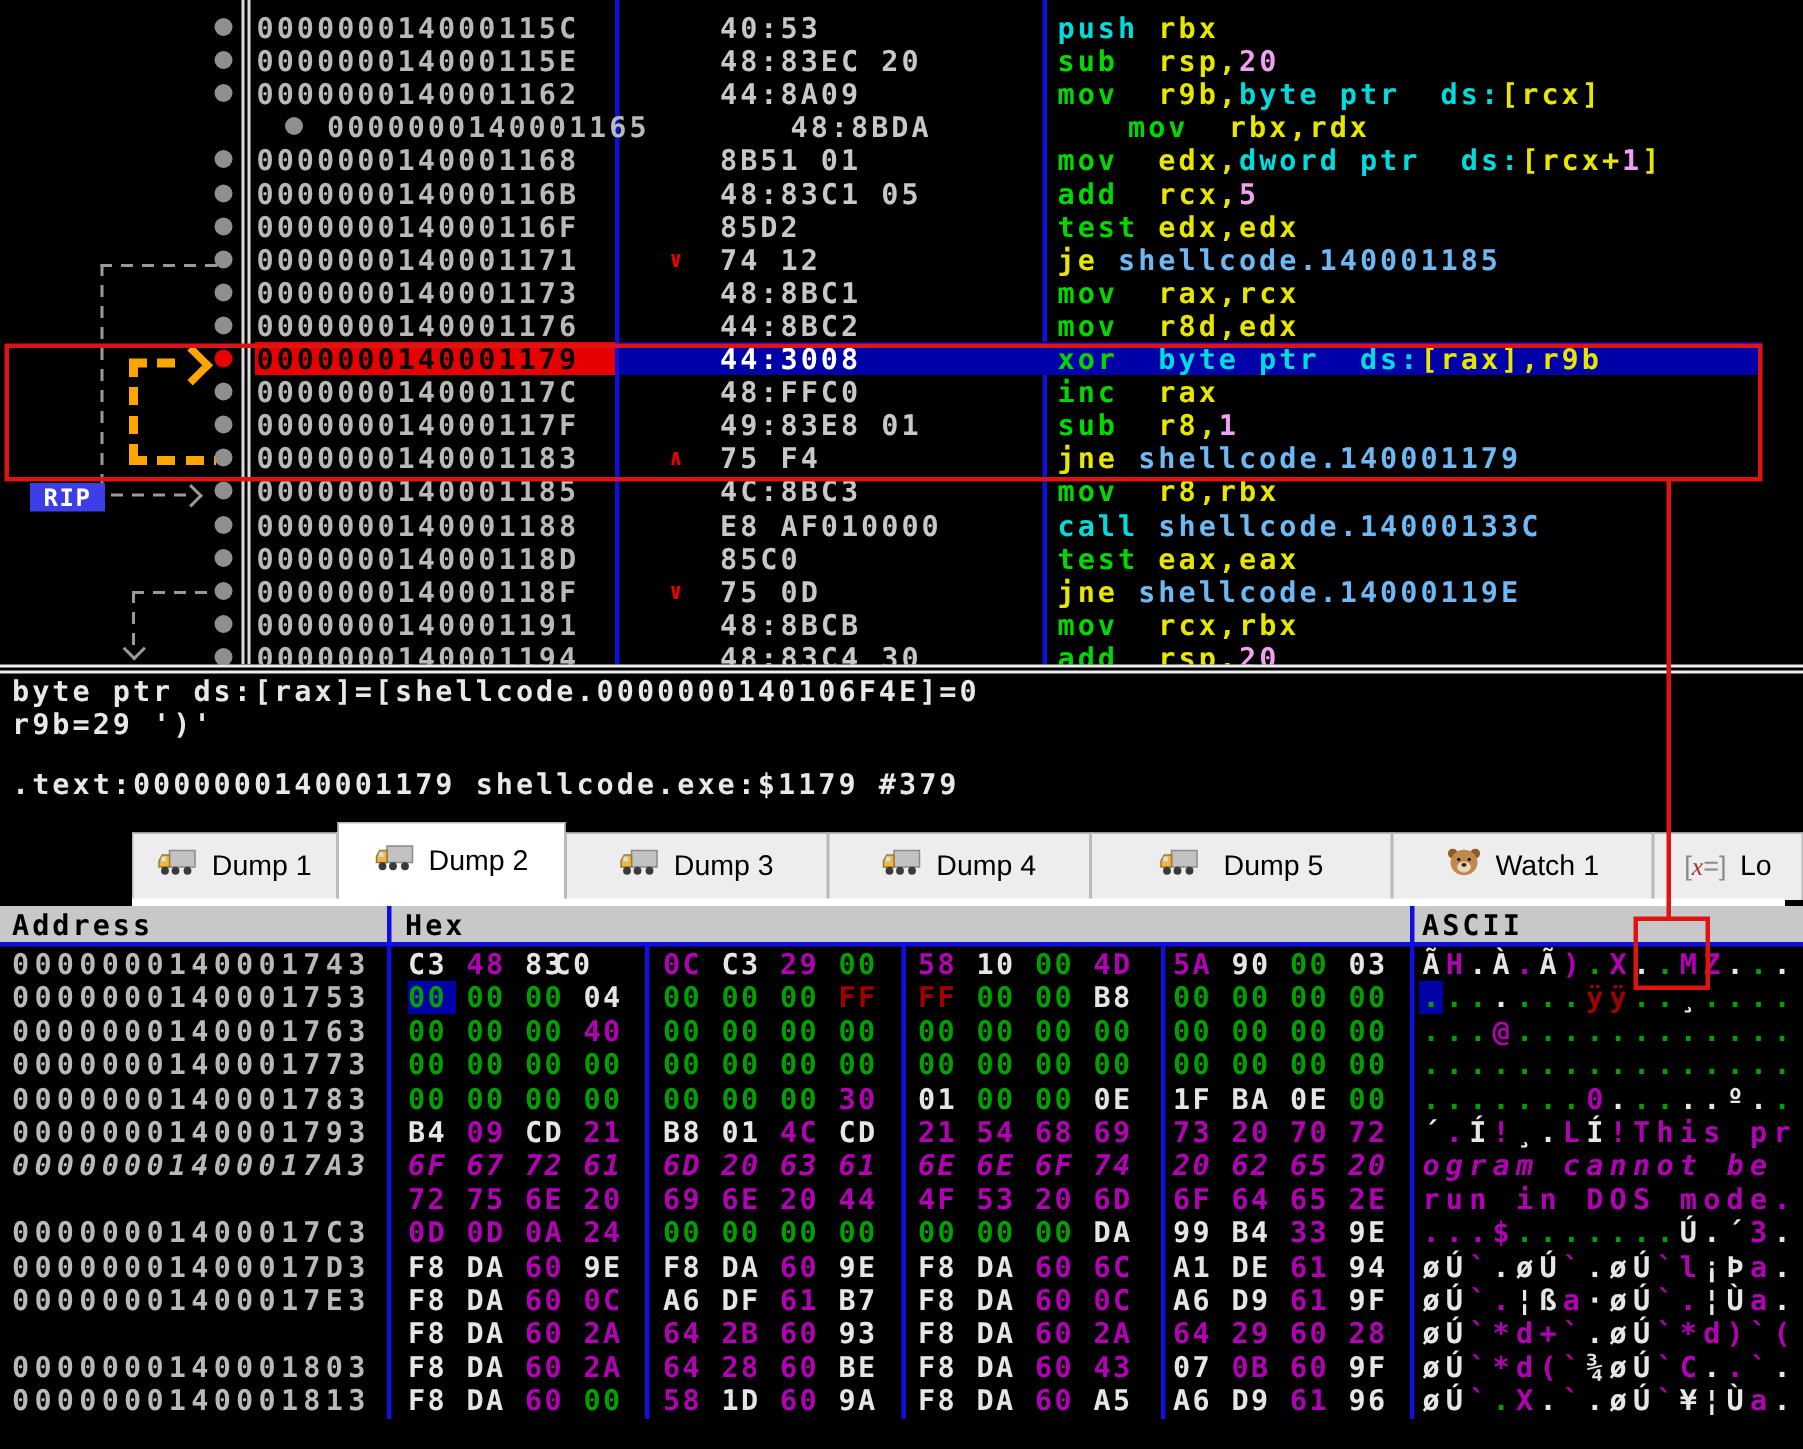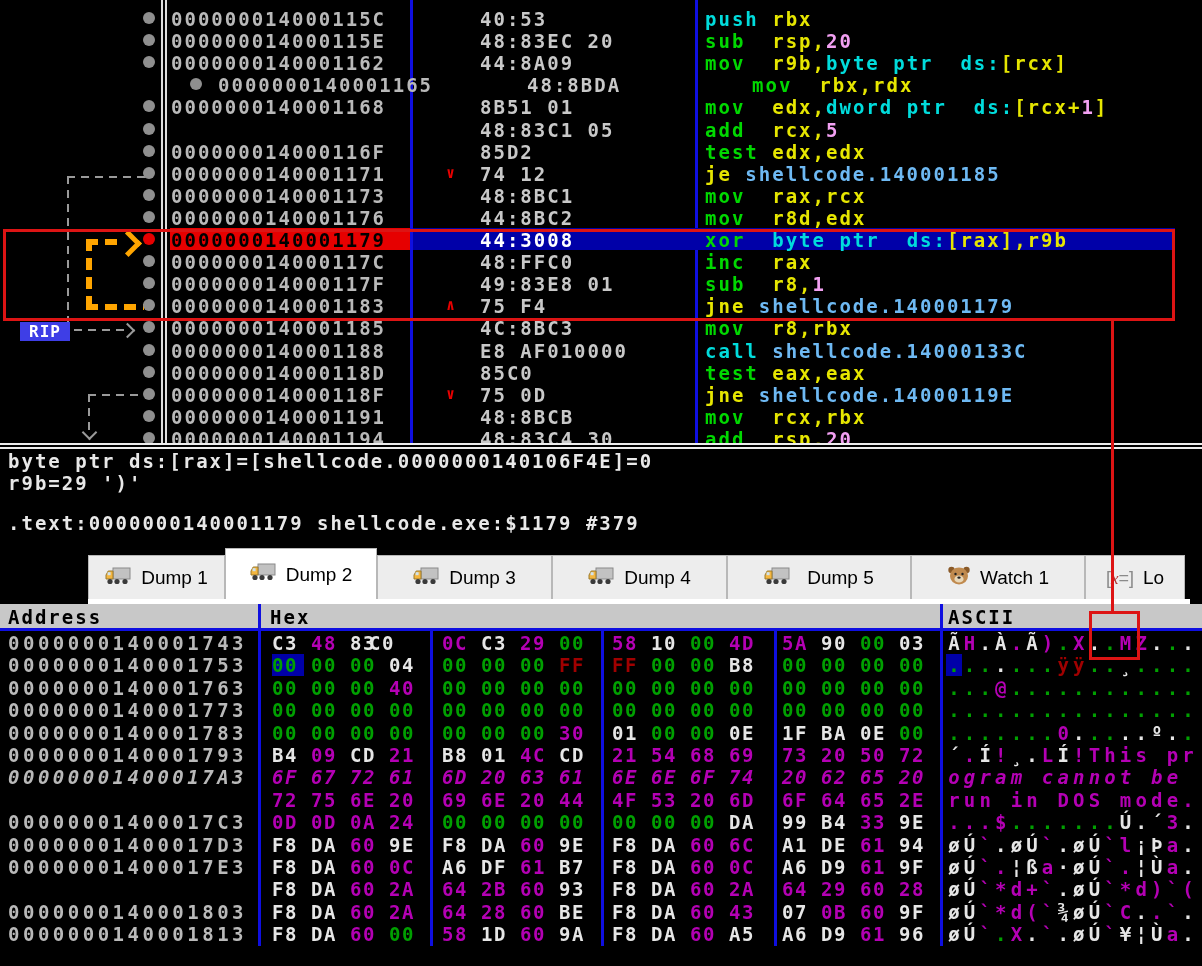--- a/index.html
+++ b/index.html
@@ -109,20 +109,21 @@
           <div class="dtext"><span class="tk-g">mov</span><span class="tk-w">  </span><span class="tk-y">rbx</span><span class="tk-y">,</span><span class="tk-y">rdx</span></div>
         </div>
         <div class="drow" style="top: 95.4px;">
           <div class="dot"></div>
           <div class="daddr">0000000140001168</div>
           <div class="dbytes">8B51 01</div>
           <div class="dtext"><span class="tk-g">mov</span><span class="tk-w">  </span><span class="tk-y">edx</span><span class="tk-y">,</span><span class="tk-c">dword ptr</span><span class="tk-w">  </span><span class="tk-c">ds:</span><span class="tk-y">[rcx+</span><span class="tk-n">1</span><span class="tk-y">]</span></div>
         </div>
         <div class="drow" style="top: 117.5px;">
           <div class="dot"></div>
+          <div class="daddr">000000014000116B</div>
           <div class="dbytes">48:83C1 05</div>
           <div class="dtext"><span class="tk-g">add</span><span class="tk-w">  </span><span class="tk-y">rcx</span><span class="tk-y">,</span><span class="tk-n">5</span></div>
         </div>
         <div class="drow" style="top: 139.6px;">
           <div class="dot"></div>
           <div class="daddr">000000014000116F</div>
           <div class="dbytes">85D2</div>
           <div class="dtext"><span class="tk-g">test</span><span class="tk-w"> </span><span class="tk-y">edx</span><span class="tk-y">,</span><span class="tk-y">edx</span></div>
         </div>
         <div class="drow" style="top: 161.7px;">
@@ -257,21 +258,21 @@
         <span><svg width="27" height="20" viewBox="0 0 27 20">
             <rect x="8" y="2" width="17" height="11" fill="#c2c2c2" stroke="#8a8a8a"></rect>
             <path d="M8 5 L3.2 5 L1 9 L1 13 L8 13 Z" fill="#f4b63f" stroke="#9a7b2f"></path>
             <rect x="2.6" y="6.2" width="3" height="3" fill="#cfe3ef"></rect>
             <circle cx="5" cy="15.5" r="2.6" fill="#3a3a3a"></circle>
             <circle cx="12" cy="15.5" r="2.6" fill="#3a3a3a"></circle>
             <circle cx="20" cy="15.5" r="2.6" fill="#3a3a3a"></circle>
           </svg></span>
         <span>Dump 4</span>
       </div>
-      <div class="tab" style="width: 184px; gap: 16px;">
+      <div class="tab" style="width: 201px; gap: 16px;">
         <span><svg width="27" height="20" viewBox="0 0 27 20">
             <rect x="8" y="2" width="17" height="11" fill="#c2c2c2" stroke="#8a8a8a"></rect>
             <path d="M8 5 L3.2 5 L1 9 L1 13 L8 13 Z" fill="#f4b63f" stroke="#9a7b2f"></path>
             <rect x="2.6" y="6.2" width="3" height="3" fill="#cfe3ef"></rect>
             <circle cx="5" cy="15.5" r="2.6" fill="#3a3a3a"></circle>
             <circle cx="12" cy="15.5" r="2.6" fill="#3a3a3a"></circle>
             <circle cx="20" cy="15.5" r="2.6" fill="#3a3a3a"></circle>
           </svg></span>
         <span>Dump 5</span>
       </div>
@@ -491,21 +492,21 @@
         <div class="hexb cl-w" style="left:442px">B8</div>
         <div class="hexb cl-w" style="left:481px">01</div>
         <div class="hexb cl-p" style="left:520px">4C</div>
         <div class="hexb cl-w" style="left:559px">CD</div>
         <div class="hexb cl-p" style="left:612px">21</div>
         <div class="hexb cl-p" style="left:651px">54</div>
         <div class="hexb cl-p" style="left:690px">68</div>
         <div class="hexb cl-p" style="left:729px">69</div>
         <div class="hexb cl-p" style="left:782px">73</div>
         <div class="hexb cl-p" style="left:821px">20</div>
-        <div class="hexb cl-p" style="left:860px">50</div>
+        <div class="hexb cl-p" style="left:860px">70</div>
         <div class="hexb cl-p" style="left:899px">72</div>
         <div class="aschar cl-w" style="left:946px">´</div>
         <div class="aschar cl-p" style="left:961.6px">.</div>
         <div class="aschar cl-w" style="left:977.2px">Í</div>
         <div class="aschar cl-p" style="left:992.8px">!</div>
         <div class="aschar cl-w" style="left:1008.4px">¸</div>
         <div class="aschar cl-w" style="left:1024px">.</div>
         <div class="aschar cl-p" style="left:1039.6px">L</div>
         <div class="aschar cl-w" style="left:1055.2px">Í</div>
         <div class="aschar cl-p" style="left:1070.8px">!</div>

